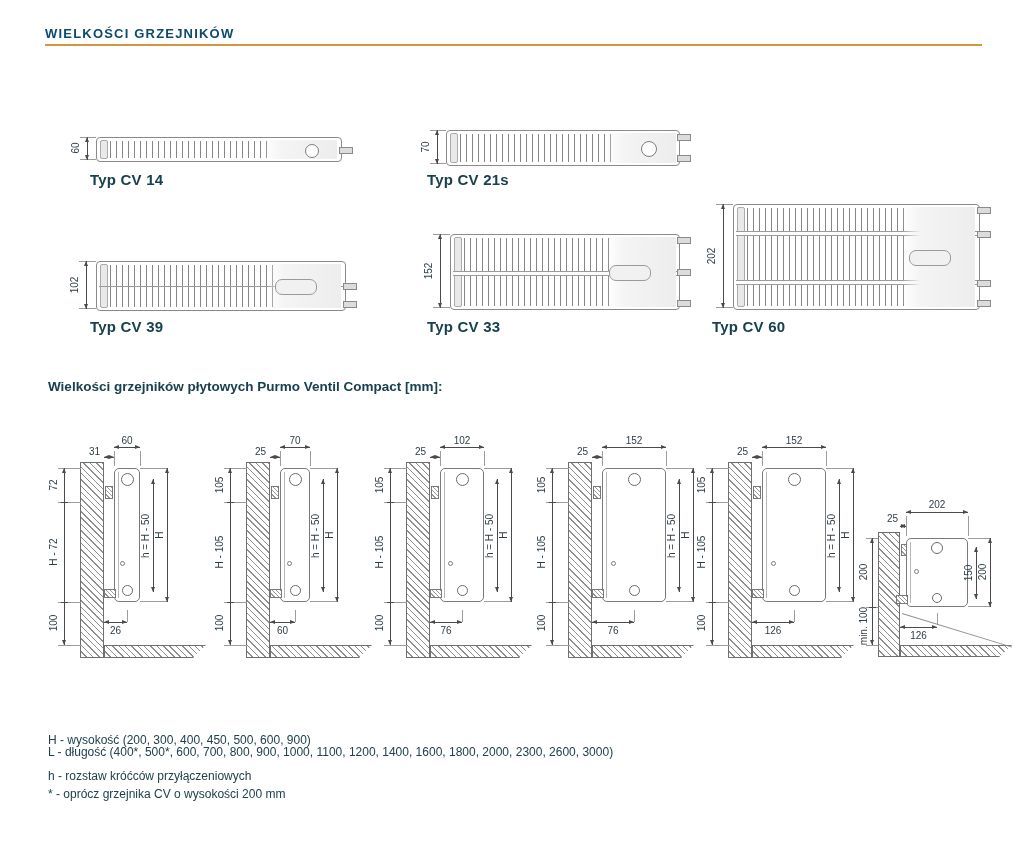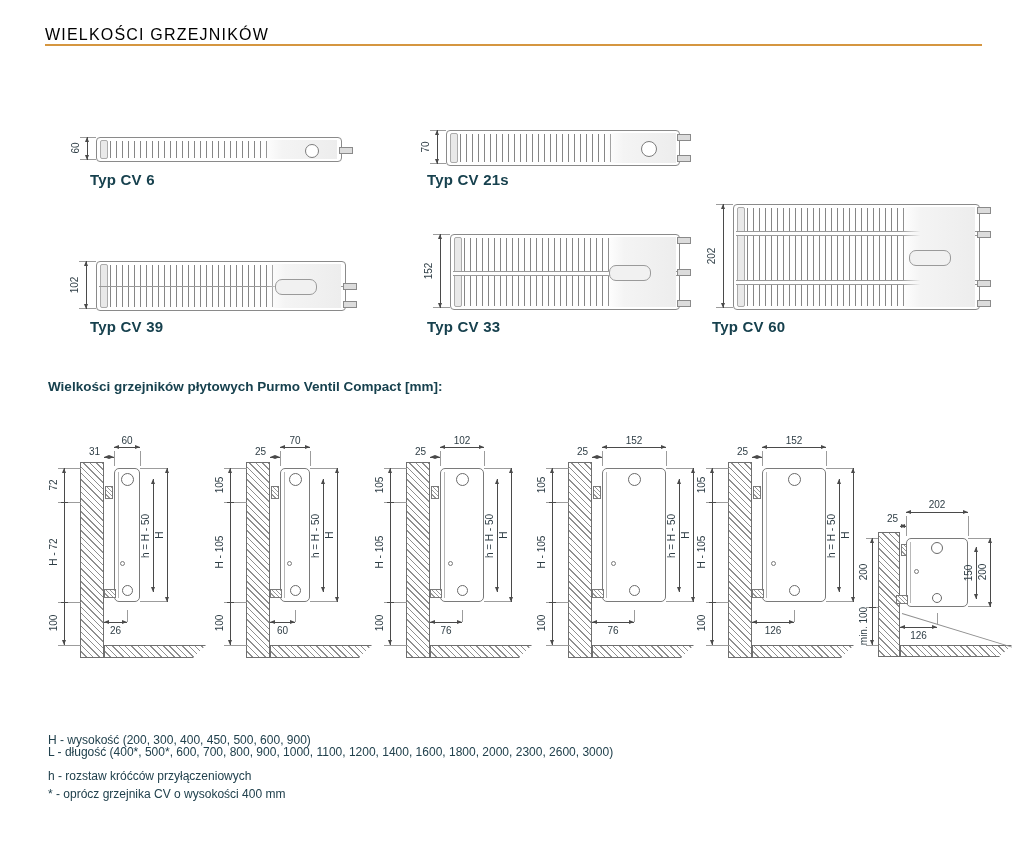--- a/index.html
+++ b/index.html
@@ -1,19 +1,19 @@
 <!DOCTYPE html>
 <html><head>
 <meta charset="utf-8">
 <style>
   html,body{margin:0;padding:0;background:#fff;}
   body{width:1027px;height:850px;position:relative;font-family:"Liberation Sans",sans-serif;overflow:hidden;}
   .abs{position:absolute;}
   
-  .hdr-title{left:45px;top:26px;font-size:16px;font-weight:400;letter-spacing:1.2px;color:#000000;}
+  .hdr-title{left:45px;top:26px;font-size:13px;font-weight:700;letter-spacing:1.2px;color:#0c4a6e;}
   .hdr-rule{left:45px;top:44px;width:937px;height:2px;background:#D59640;}
   
   .tvlabel{font-size:15px;font-weight:bold;color:#17414E;letter-spacing:.2px;white-space:nowrap;}
   .sect{left:48px;top:379px;font-size:13.5px;font-weight:bold;color:#17414E;white-space:nowrap;}
   .note{left:48px;font-size:12px;color:#21414d;white-space:nowrap;}
   
   .tvbody{border:1px solid #8a8a8a;border-radius:4px;background:#fff;}
   .tvbody::before{content:"";position:absolute;left:3px;top:2px;bottom:2px;width:6px;border:1px solid #ababab;background:#e9e9e9;border-radius:2px;}
   .fins{position:absolute;left:13px;right:29%;top:3px;bottom:3px;background:repeating-linear-gradient(90deg,#868686 0 1px,rgba(0,0,0,0) 1px 6px);}
   .smooth{position:absolute;right:1.5%;width:30%;top:2px;bottom:2px;background:linear-gradient(90deg,rgba(246,246,246,0),#f4f4f4 25%,#ededed);}
@@ -57,21 +57,21 @@
 <div class="ext" style="left:80px;top:137px;width:16px"></div>
 <div class="ext" style="left:80px;top:159px;width:16px"></div>
 <div class="vdim" style="left:87px;top:137px;height:23px"></div>
 <span class="dnum rot" style="left:61px;top:142px;width:30px">60</span>
 <div class="abs tvbody" style="left:96px;top:137px;width:244px;height:23px">
   <div class="fins"></div>
   <div class="smooth"></div>
   <div class="knob" style="width:12px;height:12px;margin-top:-6px"></div>
   <div class="pipe" style="top:50%;margin-top:-3px"></div>
 </div>
-<div class="abs tvlabel" style="left:90px;top:171px">Typ CV 6</div>
+<div class="abs tvlabel" style="left:90px;top:171px">Typ CV 14</div>
 
 <div class="ext" style="left:430px;top:130px;width:16px"></div>
 <div class="ext" style="left:430px;top:163px;width:16px"></div>
 <div class="vdim" style="left:437px;top:130px;height:34px"></div>
 <span class="dnum rot" style="left:411px;top:141px;width:30px">70</span>
 <div class="abs tvbody" style="left:446px;top:130px;width:232px;height:34px">
   <div class="fins"></div>
   <div class="smooth"></div>
   <div class="knob"></div>
   <div class="pipe" style="top:3px"></div>
@@ -343,13 +343,13 @@
   <div class="vdim" style="left:138px;top:56px;height:69px"></div>
   <span class="dnum rot" style="left:116px;top:84px;width:30px">200</span>
   <div class="vtick" style="left:85px;top:131px;height:12px"></div>
   <div class="hdim" style="left:48px;top:145px;width:37px"></div>
   <span class="dnum" style="left:48px;top:148px;width:37px">126</span>
 </div>
 
 <div class="abs note" style="top:733px">H - wysokość (200, 300, 400, 450, 500, 600, 900)</div>
 <div class="abs note" style="top:745px">L - długość (400*, 500*, 600, 700, 800, 900, 1000, 1100, 1200, 1400, 1600, 1800, 2000, 2300, 2600, 3000)</div>
 <div class="abs note" style="top:769px">h - rozstaw króćców przyłączeniowych</div>
-<div class="abs note" style="top:787px">* - oprócz grzejnika CV o wysokości 400 mm</div>
+<div class="abs note" style="top:787px">* - oprócz grzejnika CV o wysokości 200 mm</div>
 
 </body></html>

